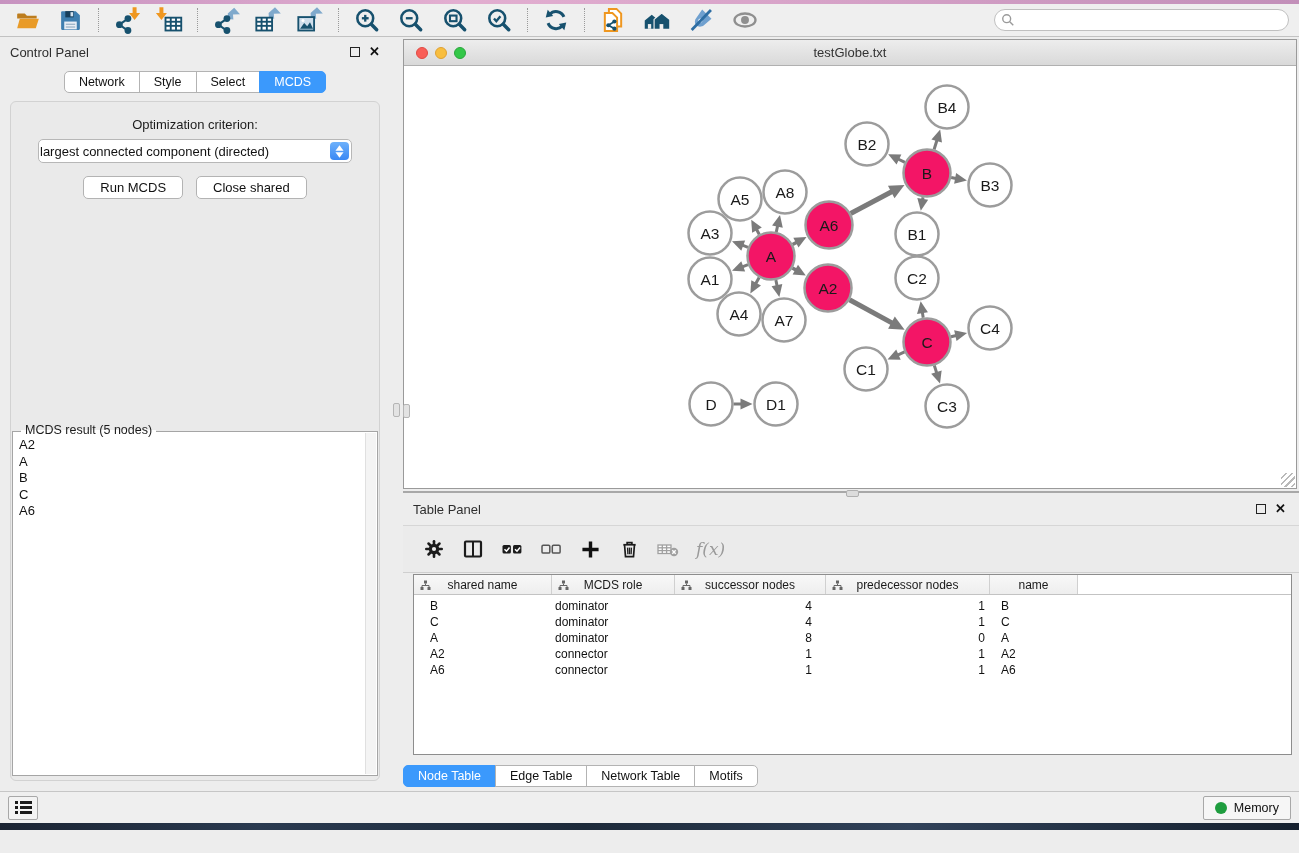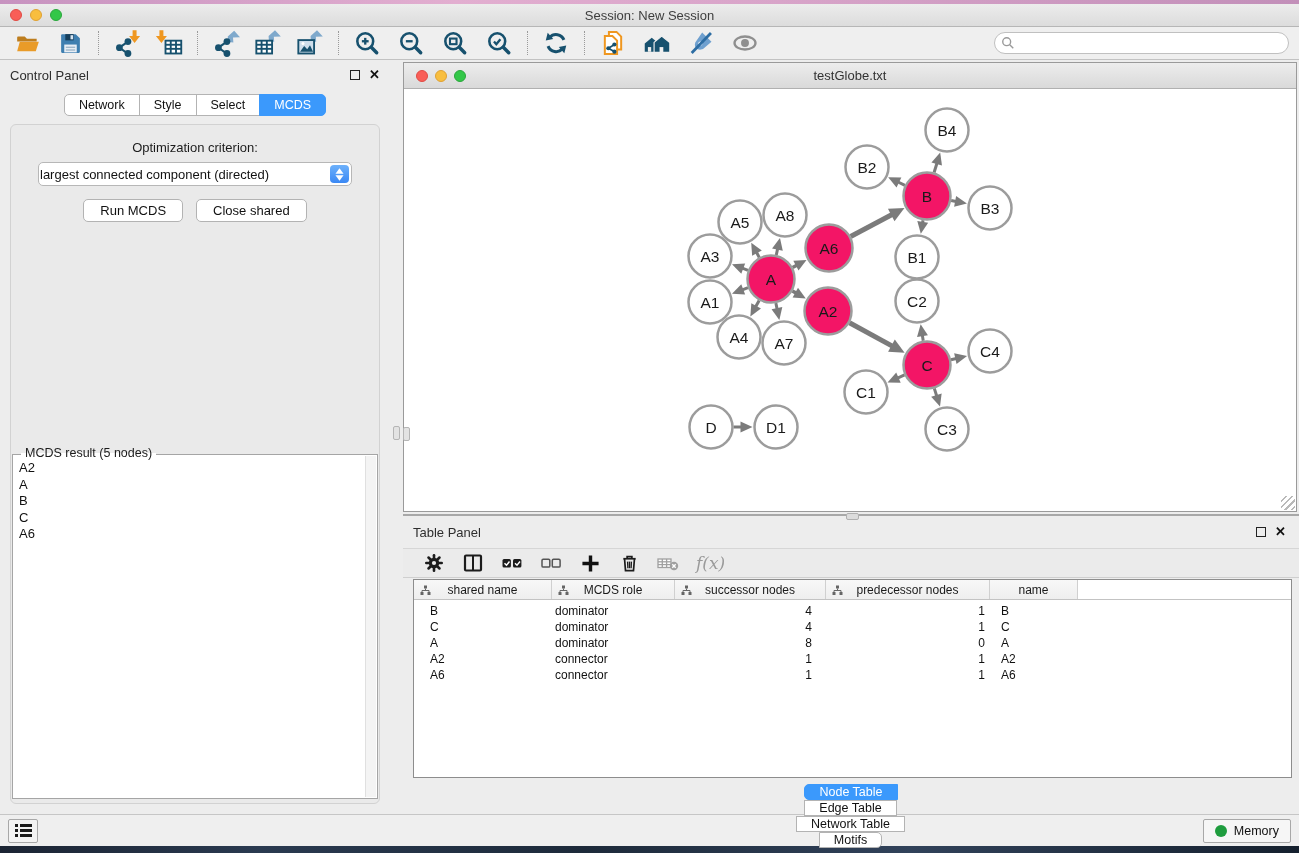--- a/index.html
+++ b/index.html
@@ -87,63 +87,55 @@
   .left-grip { position:absolute; left:-1px; top:364px; width:7px; height:14px; background:#e3e3e3;
                border:1px solid #b5b5b5; border-radius:2px; }
 
   .hsplitter { height:8px; background:#ededed; position:relative; cursor:row-resize; }
   .hsplitter .hline { position:absolute; top:2px; left:0; right:0; height:2px; background:#a8a8a8; }
   .hsplitter .grip { position:absolute; top:1px; left:443px; width:13px; height:7px; background:#dcdcdc;
                      border:1px solid #b0b0b0; border-radius:2px; }
 
   
   .table-panel { flex:1; display:flex; flex-direction:column; background:#ededed; }
-  .tp-toolbar { height:30px; margin-top:4px; background:#ebebeb; border-top:1px solid #d6d6d6;
+  .tp-toolbar { height:48px; margin-top:4px; background:#ebebeb; border-top:1px solid #d6d6d6;
                 border-bottom:1px solid #cfcfcf; display:flex; align-items:center; gap:17px; padding-left:20px; }
   .tp-icon { width:22px; height:22px; display:flex; align-items:center; justify-content:center; cursor:pointer; }
   .tp-icon.disabled { cursor:default; }
   .fx-label { font-family:"DejaVu Serif", serif; font-style:italic; font-size:17px; color:#9a9a9a; cursor:default; }
 
   .table-box { flex:1; margin:1px 7px 6px 10px; border:1px solid #8d8d8d; background:#fff; overflow:hidden; }
   .thead { display:flex; height:20px; border-bottom:1px solid #c3c3c3; }
   .th { background:linear-gradient(#f8f8f8,#eeeeee); border-right:1px solid #d0d0d0; display:flex;
         align-items:center; justify-content:center; gap:5px; font-size:12px; color:#1a1a1a; cursor:pointer;
         position:relative; }
   .th .sort-ic { position:absolute; left:6px; top:5px; }
   .trow { display:flex; height:16px; font-size:12px; color:#111; align-items:center; }
   .td { overflow:hidden; white-space:nowrap; }
   .tbody { padding-top:3px; }
 
-  .table-tabs { height:30px; display:flex; align-items:center; justify-content:flex-start;flex-direction:column; }
+  .table-tabs { height:30px; display:flex; align-items:center; justify-content:flex-start; }
 
   
   .statusbar { height:32px; background:#efefef; border-top:1px solid #c6c6c6; display:flex; align-items:center;
                padding:0 8px; }
   .list-btn { width:30px; height:24px; border:1px solid #a8a8a8; background:#f3f3f3; border-radius:2px;
               display:flex; align-items:center; justify-content:center; cursor:pointer; }
   .memory-btn { margin-left:auto; height:24px; border:1px solid #a8a8a8; background:#f6f6f6; border-radius:2px;
                 display:flex; align-items:center; gap:7px; padding:0 11px; font-size:12.5px; color:#111; cursor:pointer; }
   .mem-dot { width:12px; height:12px; border-radius:50%; background:#1f9d3f; }
   .wallpaper-bottom { height:7px; background:linear-gradient(90deg,#1b2433,#2a3a50 20%,#1d2a3a 45%,#31425a 70%,#15202e); }
 </style>
 </head>
 <body>
 
 <div class="screen">
 
   <div class="wallpaper-top"></div>
 
-  <div class="titlebar">
-    <div class="lights">
-      <span class="light" style="background:#f95e57;border:1px solid #e04b44;"></span>
-      <span class="light" style="background:#f8be3f;border:1px solid #dfa133;"></span>
-      <span class="light" style="background:#33c748;border:1px solid #2aa63c;"></span>
-    </div>
-    <div class="titlebar-title">Session: New Session</div>
-  </div>
 
   <div class="toolbar">
     <div class="tbgroup">
       <span class="tbi">
         <svg width="26" height="26" viewBox="0 0 24 24">
             <path d="M2 7c0-.6.4-1 1-1h6l2 2h9v2.6H2z" fill="#bd7d1e"></path>
             <path d="M2 19.5l2.4-8.6H22l-2.8 8.6z" fill="#e99b28"></path>
           </svg>
       </span>
       <span class="tbi">

